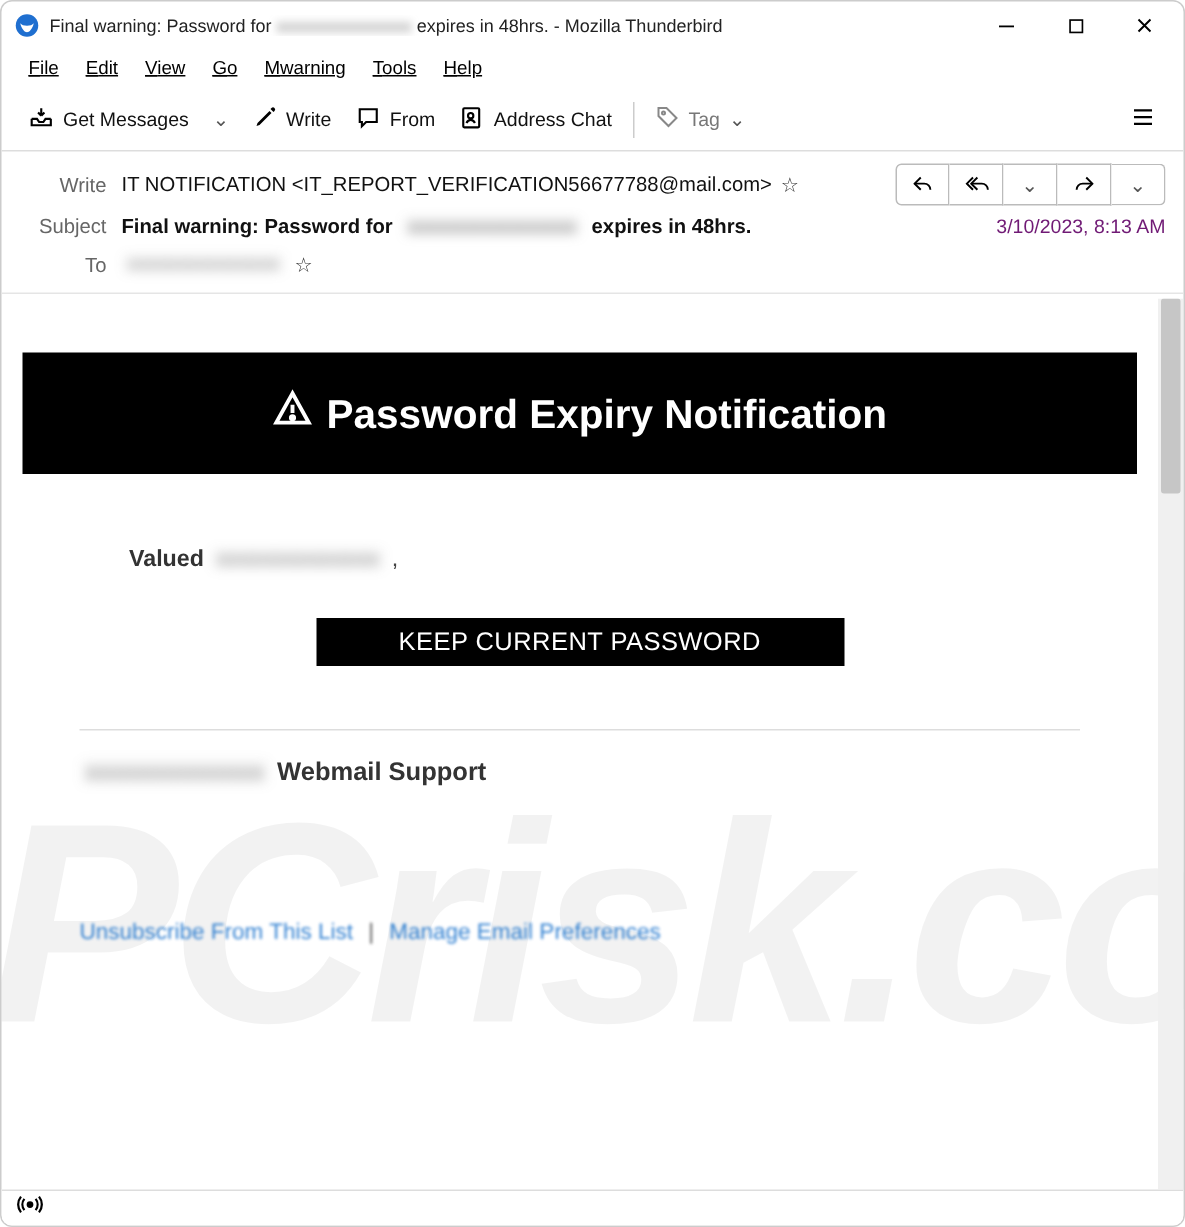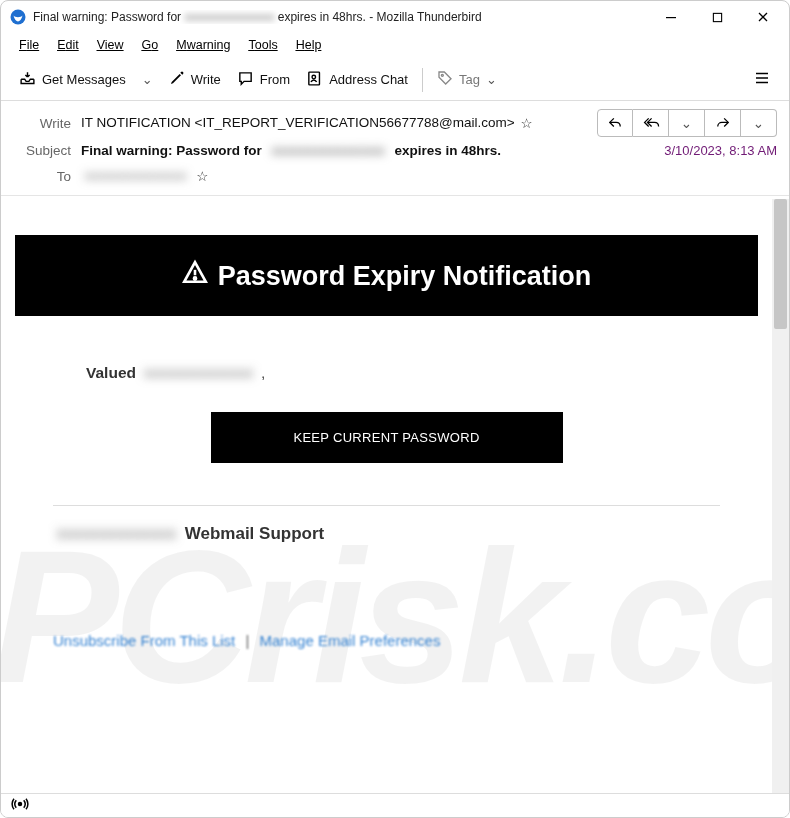--- a/index.html
+++ b/index.html
@@ -48,21 +48,21 @@
 
 
 .watermark { position: absolute; inset: 0; display: flex; align-items: center; justify-content: center; pointer-events: none; }
 .watermark-text { font-size: 190px; font-weight: 700; color: rgba(0,0,0,0.05); letter-spacing: -6px; transform: translate(90px, 120px); font-style: italic; white-space: nowrap; }
 
 
 .banner { background: #000; color: #fff; text-align: center; padding: 24px 10px; font-size: 27px; font-weight: 700; display: flex; align-items: flex-end; justify-content: center; gap: 10px; }
 .content { padding: 48px 38px 10px 38px; font-size: 15.5px; color: #444; }
 .content .row { margin-bottom: 30px; margin-left: 33px; }
 .content .strong { font-weight: 700; color: #333; }
-.cta-btn { background: #000; color: #fff; display: block; width: 352px; margin: 12px auto 0 auto; text-align: center; padding: 18px 10px; font-size: 13px; letter-spacing: 0.3px; }
+.cta-btn { background: #000; color: #fff; display: block; width: 352px; margin: 12px auto 0 auto; text-align: center; padding: 6px 10px; font-size: 17px; letter-spacing: 0.3px; }
 .hr { border: none; border-top: 1px solid #ddd; margin: 42px 0 18px 0; }
 .sig { font-size: 17px; color: #333; }
 .links { color: #0063c7; font-size: 15px; margin-top: 88px; }
 .links .lsep { color: #333; margin: 0 6px; }
 .cut { filter: blur(1px); opacity: 0.8; }
 
 
 .statusbar { position: absolute; bottom: 0; left: 0; right: 0; height: 24px; border-top: 1px solid #ddd; display: flex; align-items: center; padding: 0 10px; background: #fff; }
 </style>
 </head>

